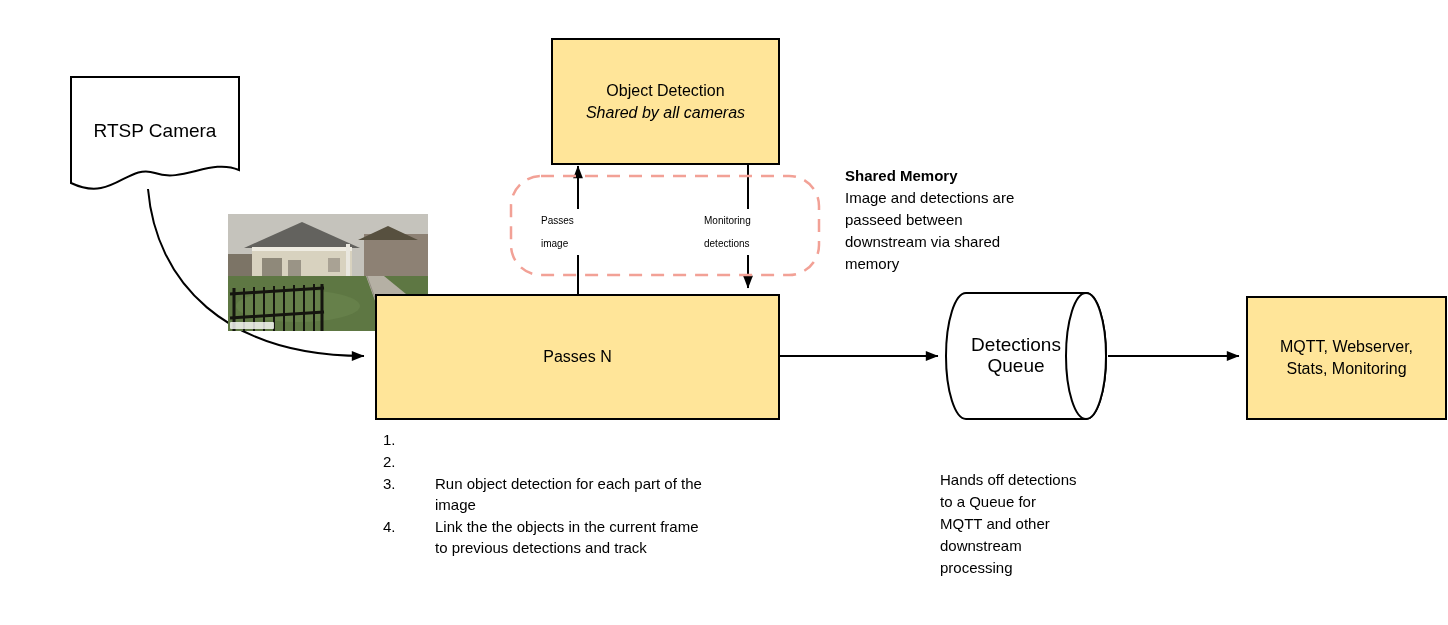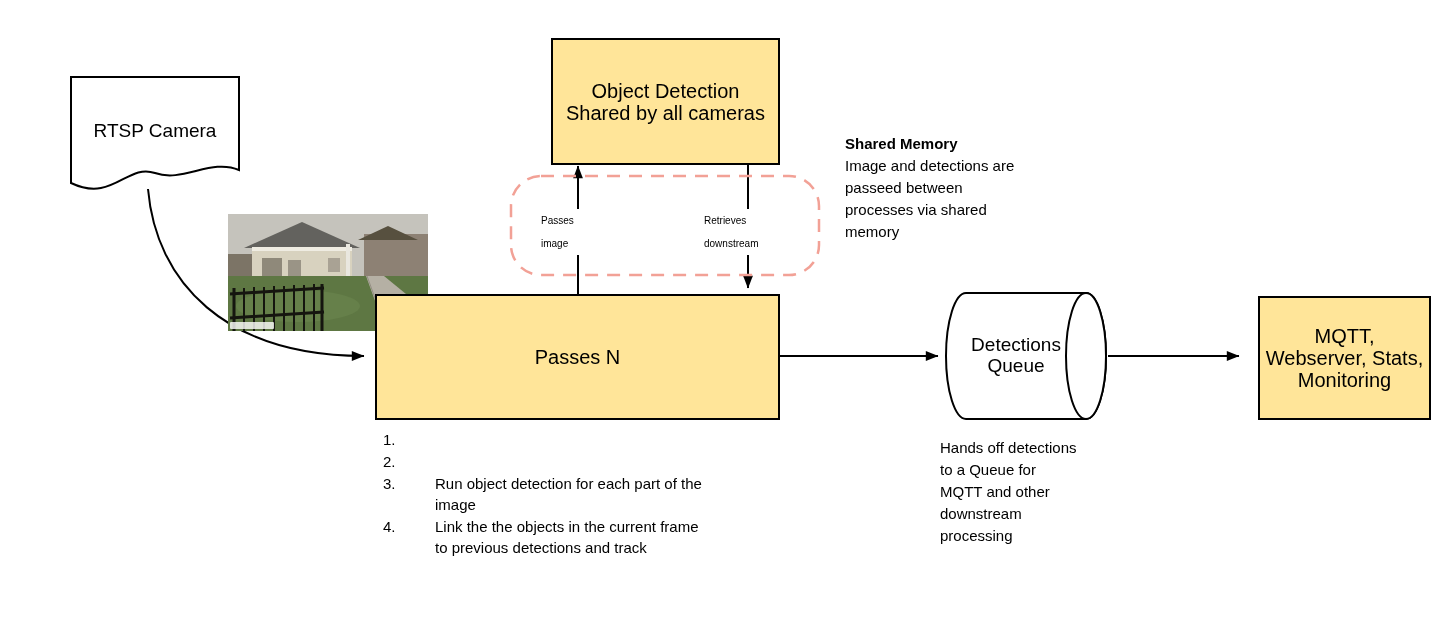--- a/index.html
+++ b/index.html
@@ -1,41 +1,41 @@
 <!DOCTYPE html>
 <html><head>
 <meta charset="utf-8">
 <style>
   html,body{margin:0;padding:0;background:#ffffff;}
   body{font-family:"Liberation Sans","DejaVu Sans",sans-serif;color:#000;}
   .canvas{position:relative;width:1448px;height:625px;background:#ffffff;overflow:hidden;}
   svg.layer{position:absolute;left:0;top:0;z-index:1;}
   .node{position:absolute;background:#ffe599;border:2px solid #000;display:flex;align-items:center;justify-content:center;
-        text-align:center;font-size:20px;line-height:22px;z-index:2;}
+        text-align:center;font-size:16px;line-height:22px;z-index:2;}
   .shape-label{position:absolute;font-size:19px;line-height:21px;text-align:center;z-index:3;}
-  .note{position:absolute;font-size:15px;line-height:22px;z-index:3;}
+  .note{position:absolute;font-size:15px;line-height:22px;z-index:3;margin-top:32px;}
   .edge-label{position:absolute;font-size:10px;line-height:23px;background:#fff;padding:0 3px;z-index:3;}
   .bold{font-weight:bold;}
-  .italic{}
+  .italic{font-style:italic;}
 
   .rtsp-label{left:80px;top:120px;width:150px;}
   .snapshot{position:absolute;left:228px;top:214px;width:200px;height:117px;z-index:2;}
   .fetch-note{left:45px;top:344px;width:141px;}
   .od-box{left:551px;top:38px;width:225px;height:123px;}
   .passes-label{left:538px;top:209px;width:56px;}
   .retrieves-label{left:701px;top:209px;width:80px;}
   .sm-note{left:845px;top:133px;width:176px;}
   .camera-box{left:375px;top:294px;width:401px;height:122px;}
   .steps{position:absolute;left:383px;top:429px;width:360px;font-size:15px;line-height:21px;z-index:3;}
   .step{display:flex;margin-bottom:1px;}
   .step .num{flex:0 0 52px;width:52px;}
   .step .txt{width:272px;}
   .queue-label{left:966px;top:334px;width:100px;}
   .handoff-note{left:940px;top:437px;width:140px;}
-  .mqtt-box{left:1246px;top:296px;width:165px;height:120px;padding:0 2px;margin-left:12px;}
+  .mqtt-box{left:1246px;top:296px;width:165px;height:120px;padding:0 16px;}
 </style>
 </head>
 <body>
 
 <div class="canvas">
 
   <svg class="layer" width="1448" height="625" viewBox="0 0 1448 625">
     <defs>
       <marker id="ah" markerWidth="7" markerHeight="6" refX="6.3" refY="2.75" orient="auto">
         <path d="M0.2,0.3 L6.5,2.75 L0.2,5.2 Z" fill="#000000"></path>
@@ -99,25 +99,25 @@
 
 
   <div class="node od-box">
     <div>
       <div>Object Detection</div>
       <div class="italic">Shared by all cameras</div>
     </div>
   </div>
 
   <div class="edge-label passes-label">Passes image</div>
-  <div class="edge-label retrieves-label">Retrieves downstream</div>
+  <div class="edge-label retrieves-label">Monitoring detections</div>
 
   <div class="note sm-note">
     <div class="bold">Shared Memory</div>
-    <div>Image and detections are passeed between processes via shared memory</div>
+    <div>Image and detections are passeed between downstream via shared memory</div>
   </div>
 
   <div class="node camera-box">
     <div>Passes N</div>
   </div>
 
   <div class="steps">
     <div class="step">
       <span class="num">1.</span>
     </div>

